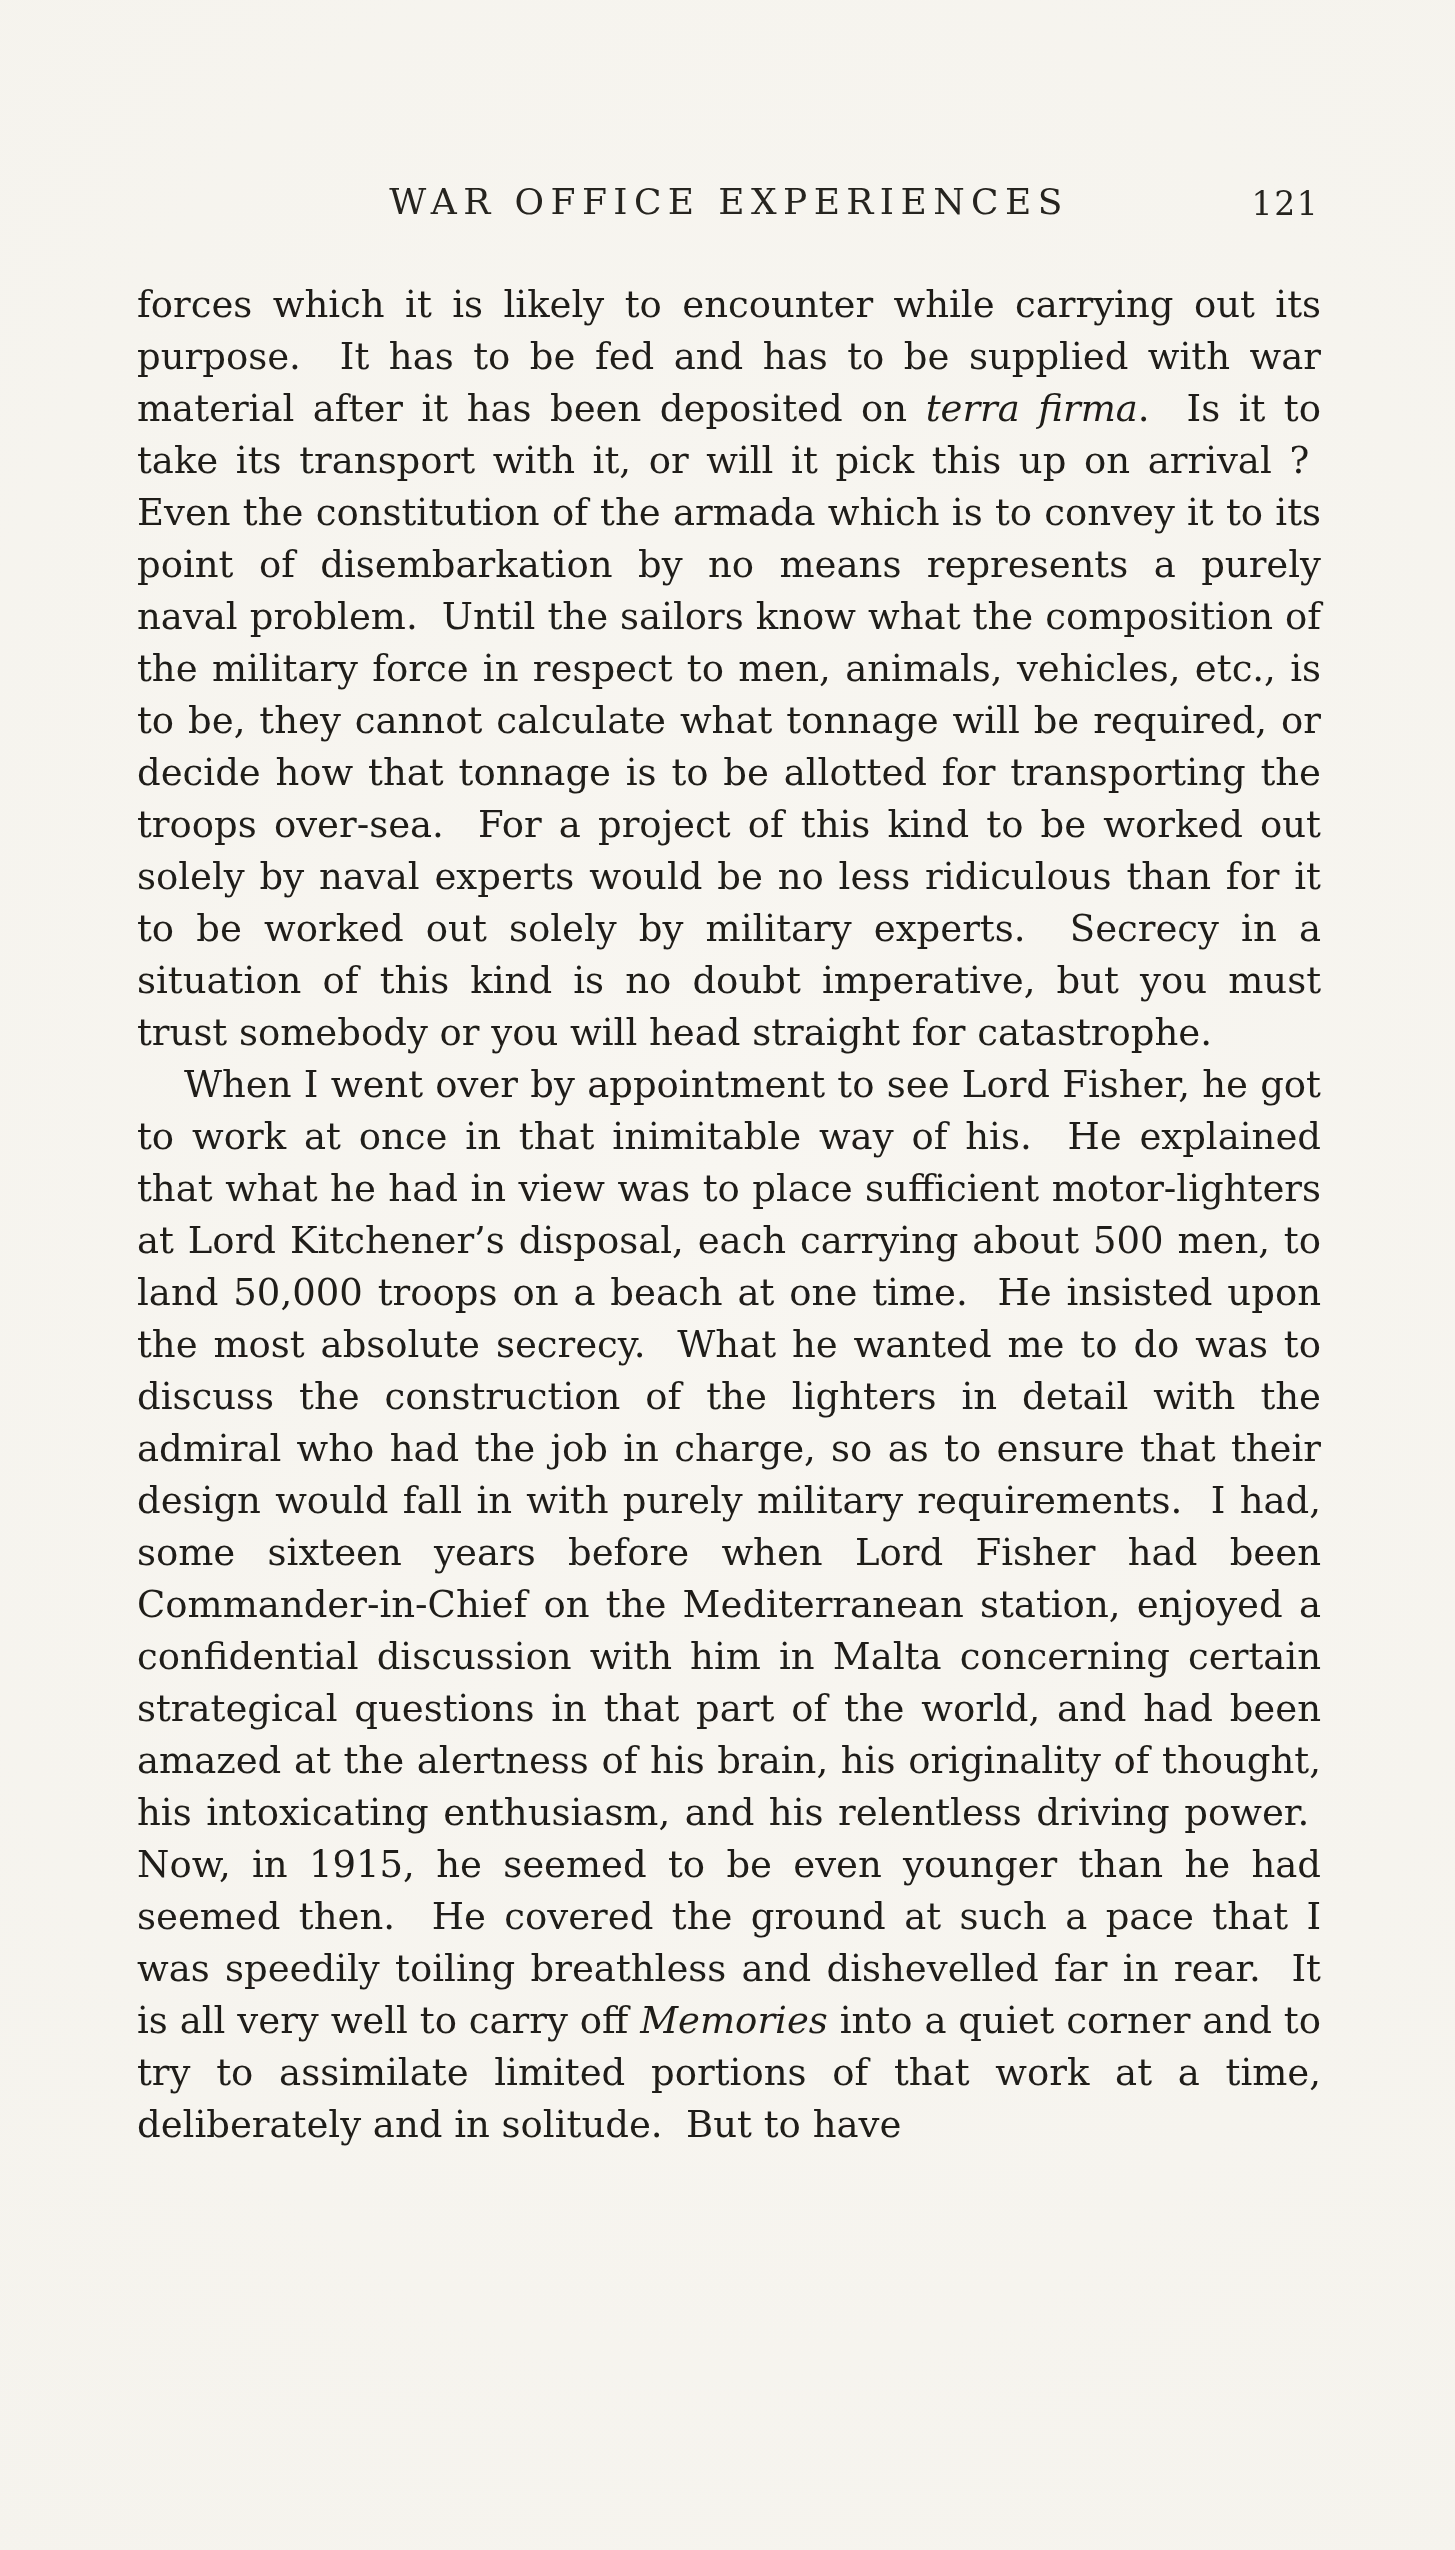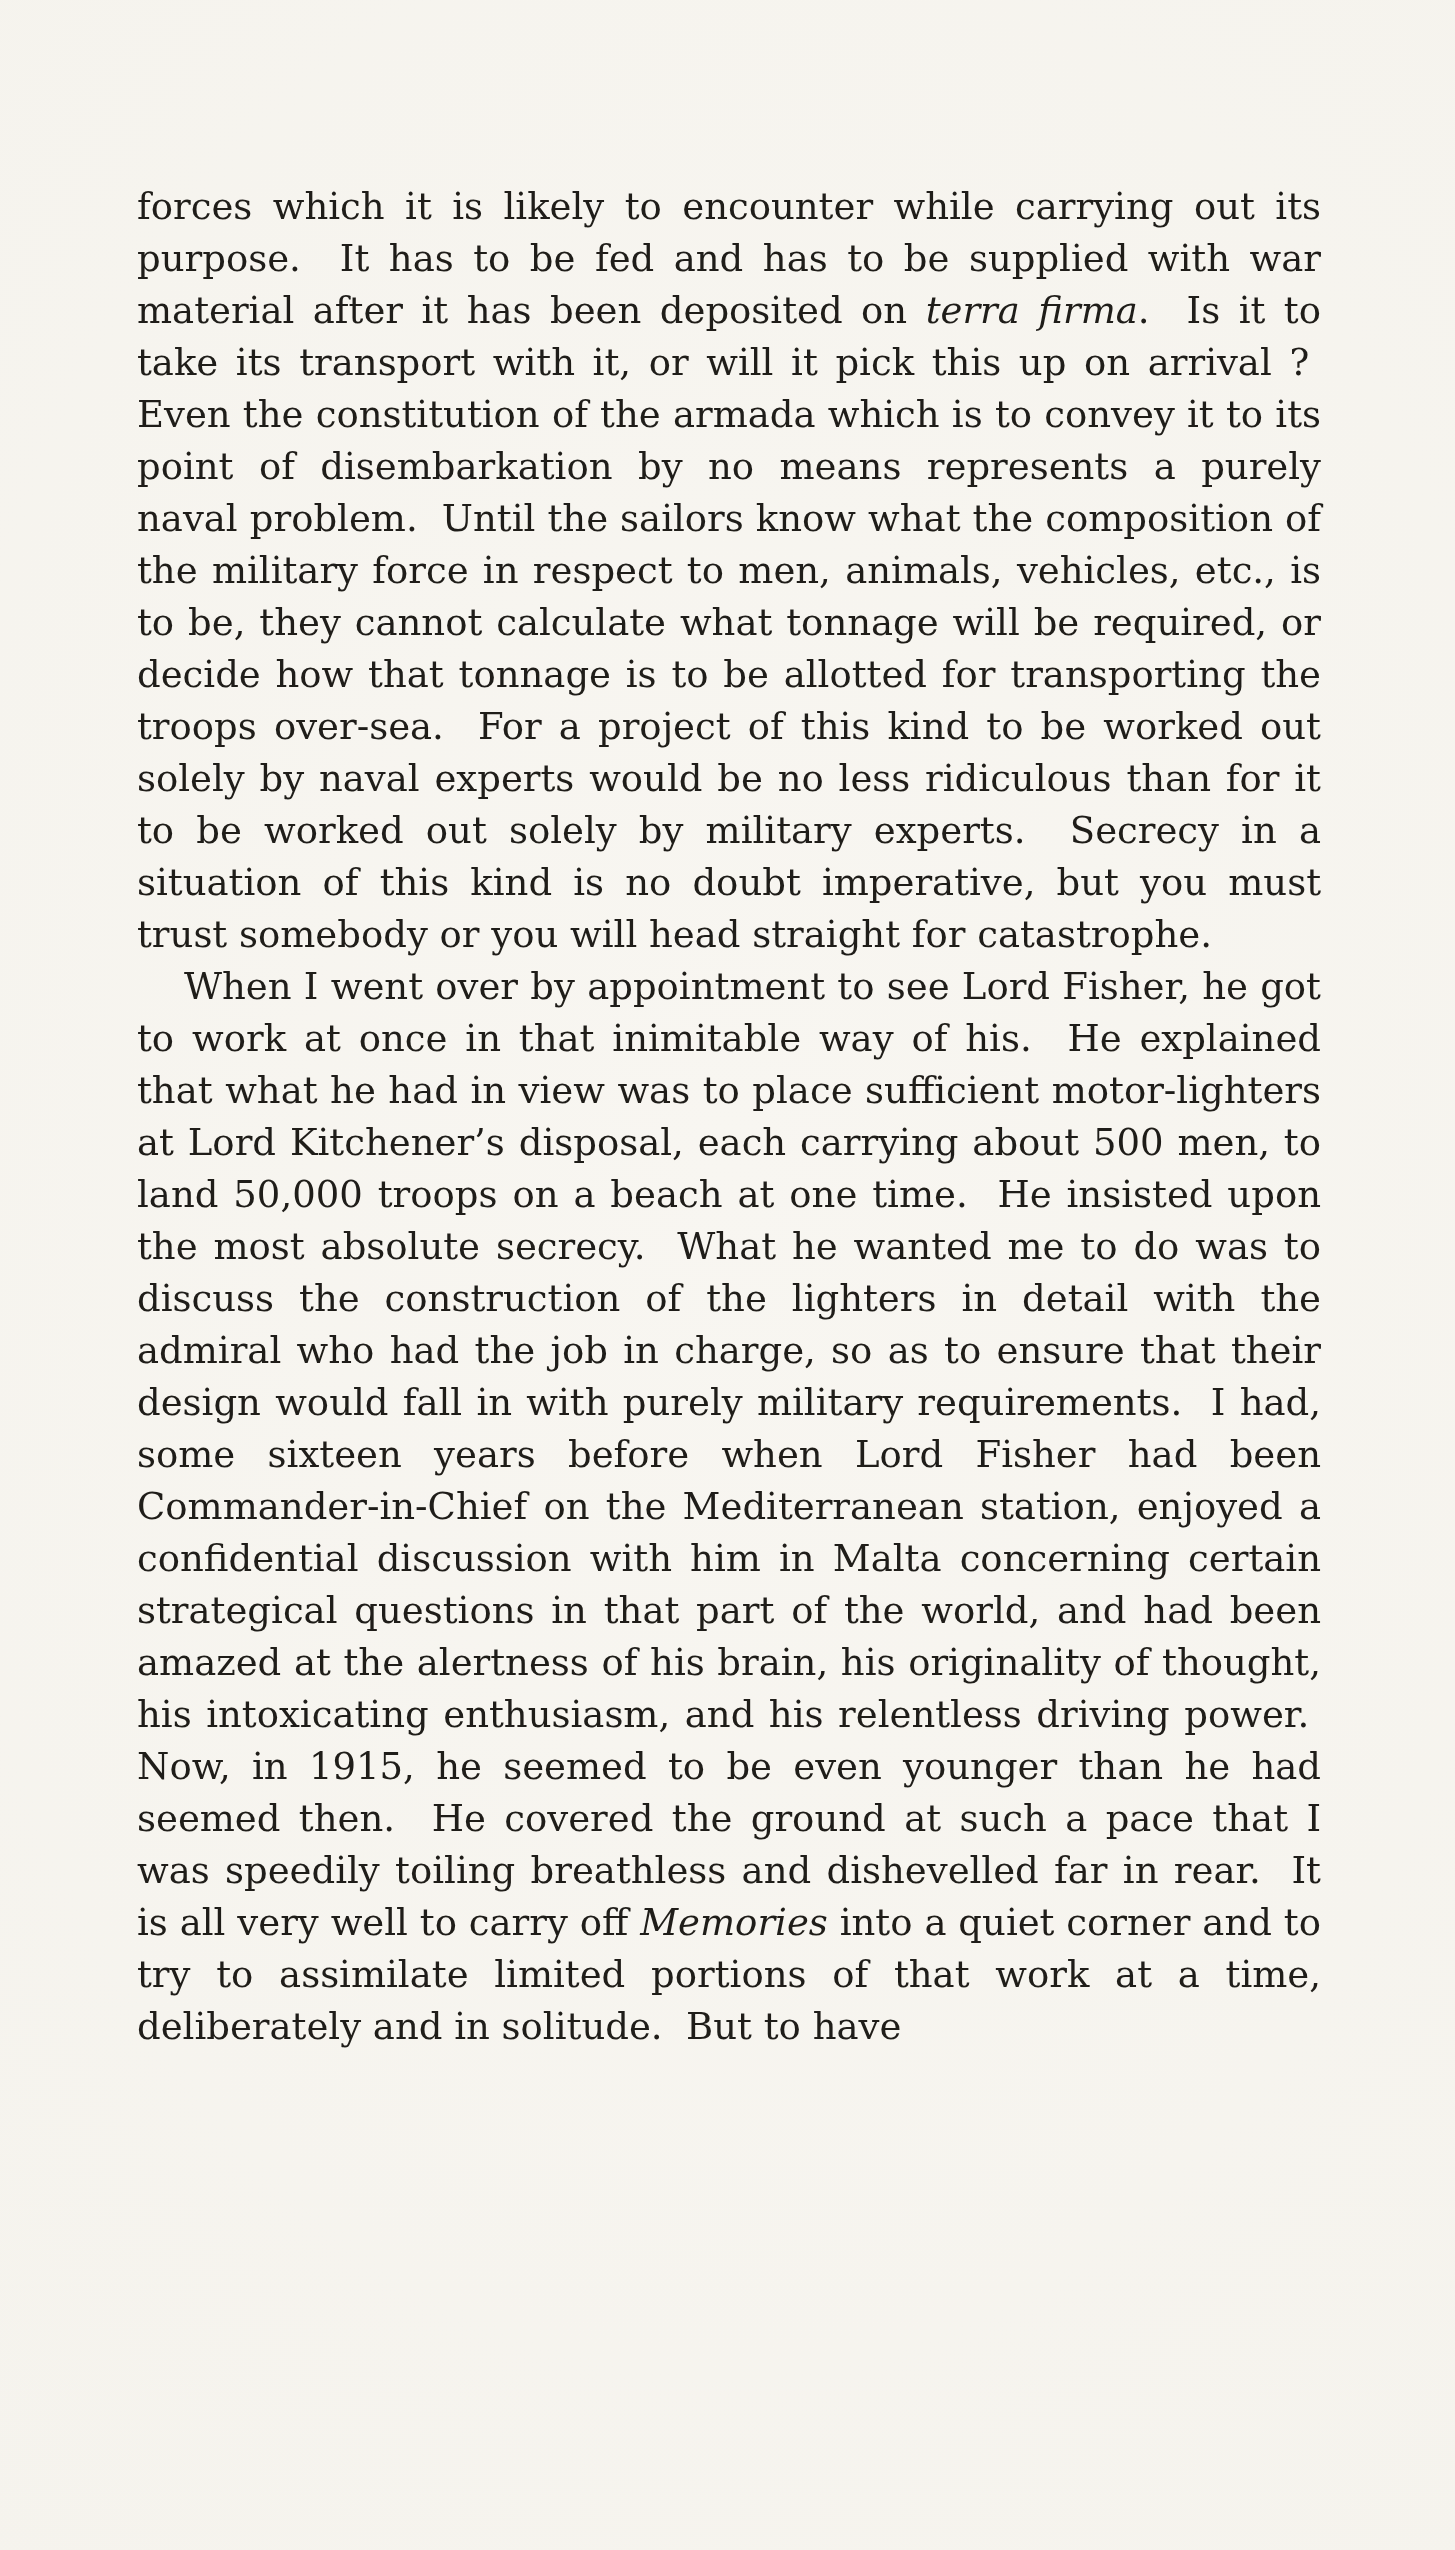--- a/index.html
+++ b/index.html
@@ -63,20 +63,24 @@
   .body-text em {
     font-style: italic;
   }
 </style>
 </head>
 <body>
 
 <div class="page">
   <div class="content">
 
+    <div class="running-header">
+      <div class="running-title">WAR OFFICE EXPERIENCES</div>
+      <div class="page-number">121</div>
+    </div>
 
     <div class="body-text">
       <p><span>forces which it is likely to encounter while carrying out its purpose.&nbsp; It has to be fed and has to be supplied with war material after it has been deposited on </span><em>terra firma</em><span>.&nbsp; Is it to take its transport with it, or will it pick this up on arrival&nbsp;?&nbsp; Even the constitution of the armada which is to convey it to its point of disembarkation by no means represents a purely naval problem.&nbsp; Until the sailors know what the composition of the military force in respect to men, animals, vehicles, etc., is to be, they cannot calculate what tonnage will be required, or decide how that tonnage is to be allotted for transporting the troops over-sea.&nbsp; For a project of this kind to be worked out solely by naval experts would be no less ridiculous than for it to be worked out solely by military experts.&nbsp; Secrecy in a situation of this kind is no doubt imperative, but you must trust somebody or you will head straight for catastrophe.</span></p>
 
       <p class="indented"><span>When I went over by appointment to see Lord Fisher, he got to work at once in that inimitable way of his.&nbsp; He explained that what he had in view was to place sufficient motor-lighters at Lord Kitchener’s disposal, each carrying about 500 men, to land 50,000 troops on a beach at one time.&nbsp; He insisted upon the most absolute secrecy.&nbsp; What he wanted me to do was to discuss the construction of the lighters in detail with the admiral who had the job in charge, so as to ensure that their design would fall in with purely military requirements.&nbsp; I had, some sixteen years before when Lord Fisher had been Commander-in-Chief on the Mediterranean station, enjoyed a confidential discussion with him in Malta concerning certain strategical questions in that part of the world, and had been amazed at the alertness of his brain, his originality of thought, his intoxicating enthusiasm, and his relentless driving power.&nbsp; Now, in 1915, he seemed to be even younger than he had seemed then.&nbsp; He covered the ground at such a pace that I was speedily toiling breathless and dishevelled far in rear.&nbsp; It is all very well to carry off </span><em>Memories</em><span> into a quiet corner and to try to assimilate limited portions of that work at a time, deliberately and in solitude.&nbsp; But to have</span></p>
     </div>
 
   </div>
 </div>
 

